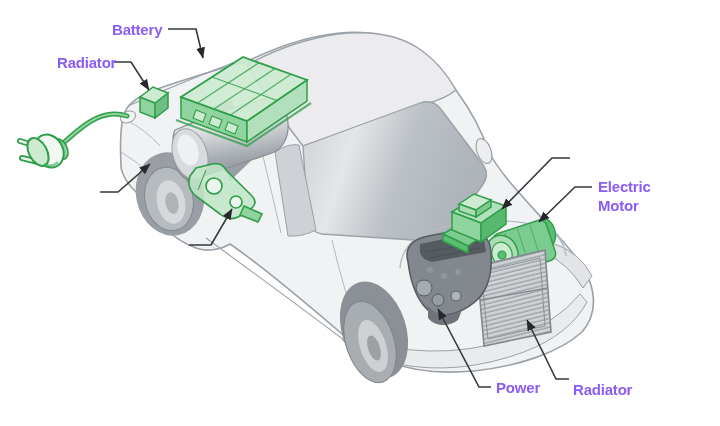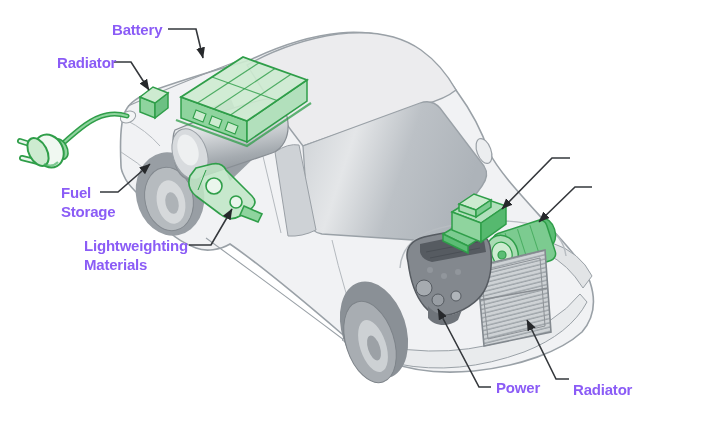--- a/index.html
+++ b/index.html
@@ -198,17 +198,16 @@
     <polyline points="189,245 211,245 232,209" marker-end="url(#arrow)"></polyline>
     <polyline points="570,158 552,158 502,209" marker-end="url(#arrow)"></polyline>
     <polyline points="592,187 575,187 539,222" marker-end="url(#arrow)"></polyline>
     <polyline points="491,387 479,387 438,309" marker-end="url(#arrow)"></polyline>
     <polyline points="569,379 556,379 527,320" marker-end="url(#arrow)"></polyline>
   </g>
 </svg>
 
 <div class="lbl nowrap" style="left:112px;top:20px;">Battery</div>
 <div class="lbl nowrap" style="left:57px;top:53px;">Radiator</div>
-<div class="lbl" style="left:61px;top:183px;width:62px;">Fuel Storage</div>
-<div class="lbl" style="left:84px;top:236px;width:112px;">Lightweighting Materials</div>
+<div class="lbl" style="left:598px;top:177px;width:66px;">Electric Motor</div>
 <div class="lbl nowrap" style="left:496px;top:378px;">Power</div>
 <div class="lbl nowrap" style="left:573px;top:380px;">Radiator</div>
 </div>
 
 </body></html>

